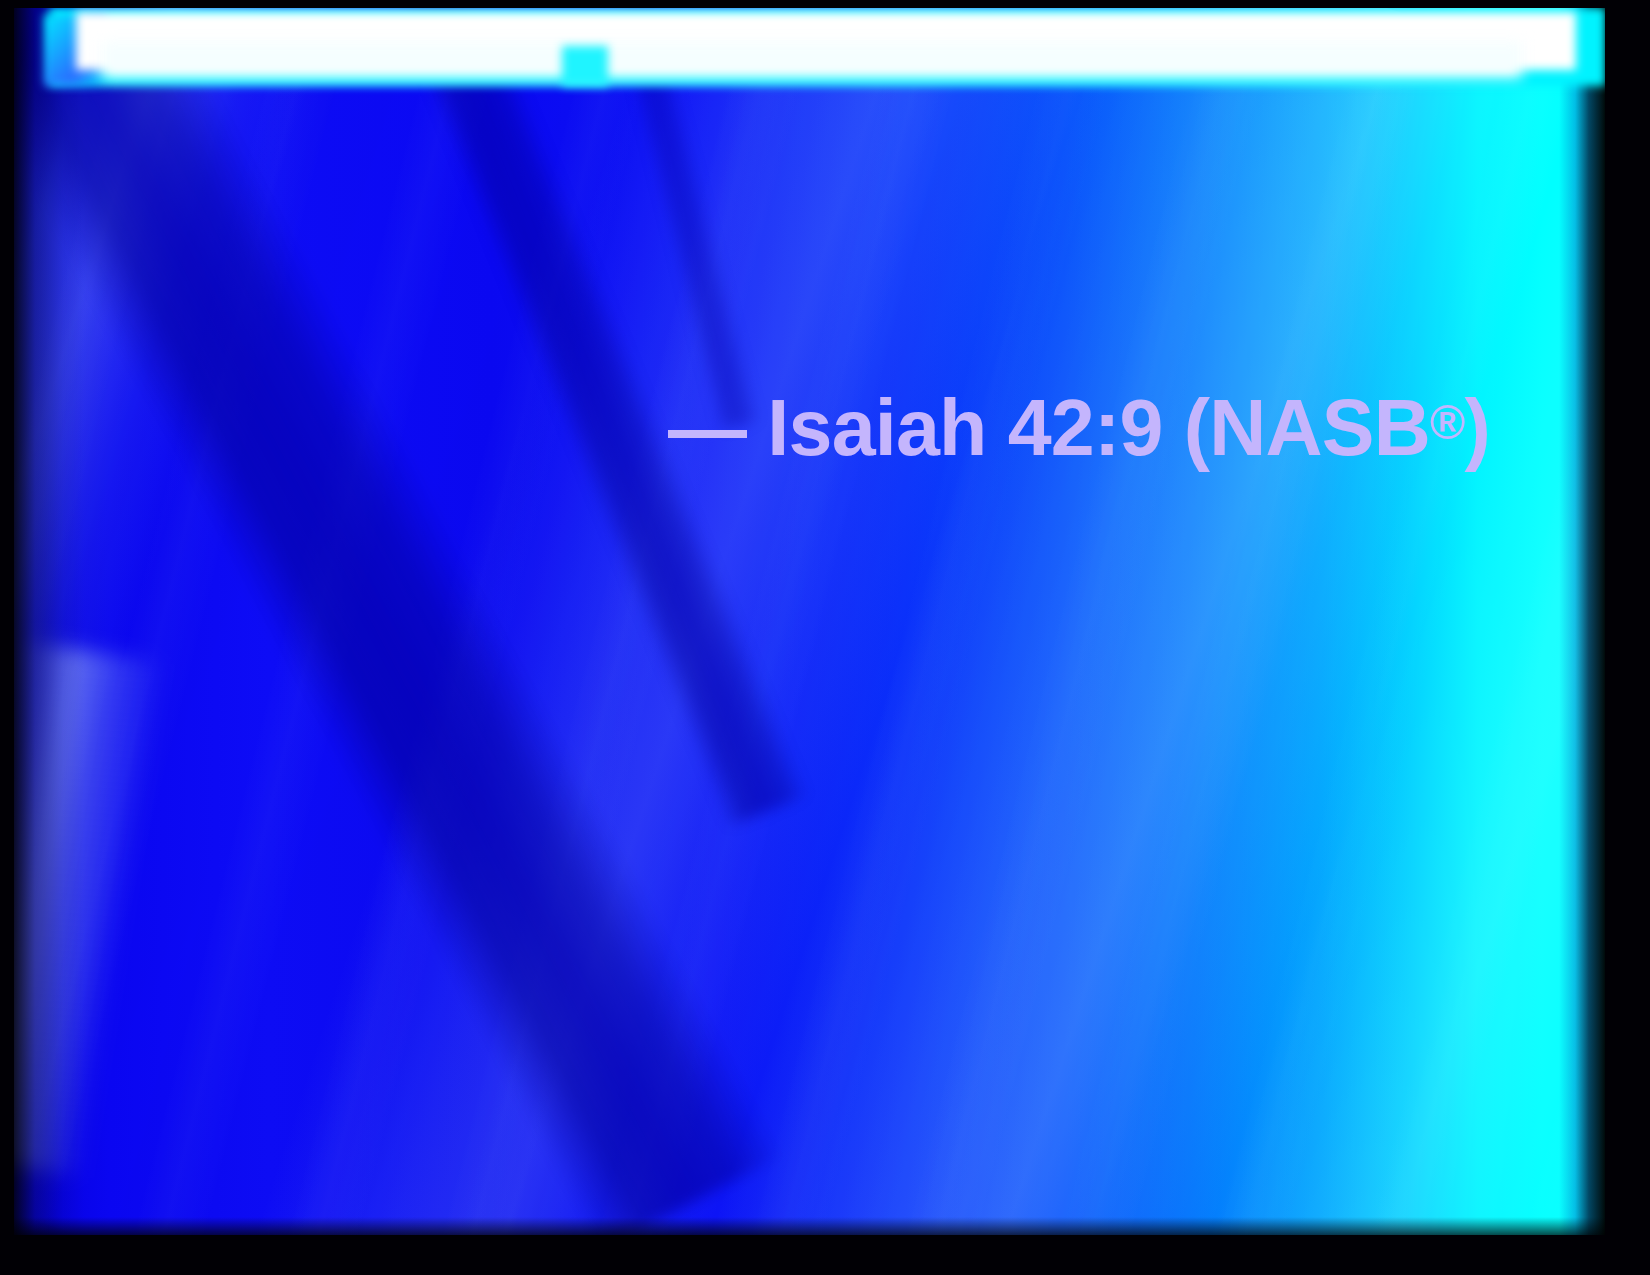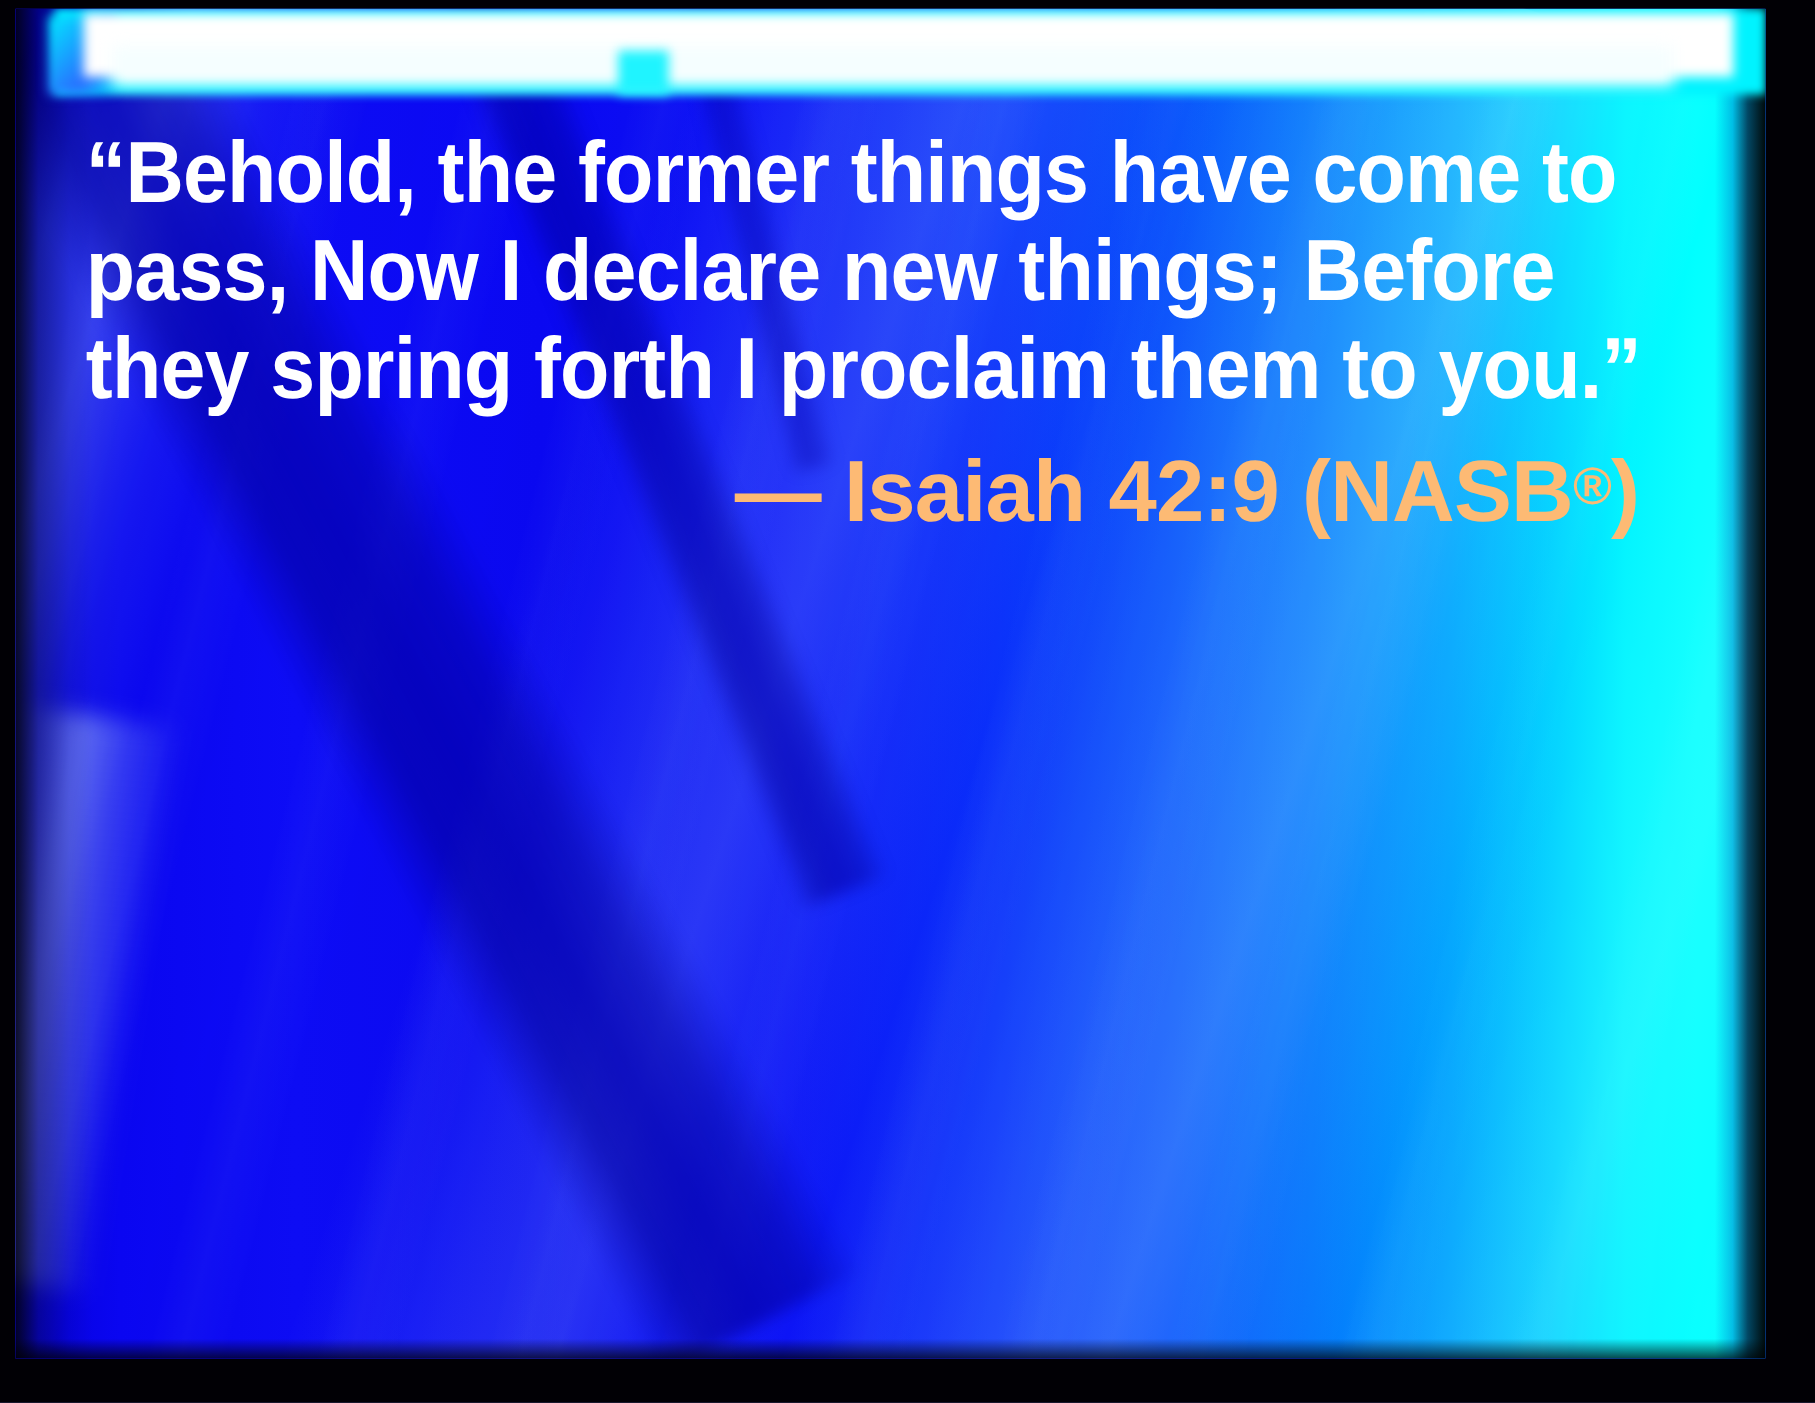--- a/index.html
+++ b/index.html
@@ -259,24 +259,24 @@
     font-size: 79px;
     line-height: 89px;
     letter-spacing: -0.8px;
     white-space: nowrap;
     transform: scaleX(0.93);
     transform-origin: left center;
   }
   #attribution {
     position: absolute;
     left: 78px;
-    top: 398px;
+    top: 378px;
     width: 1412px;
     text-align: right;
-    color: #fdba74;
+    color: #c4b5fd;
     font-family: "Liberation Sans", sans-serif;
     font-weight: bold;
     font-size: 79px;
     line-height: 89px;
     letter-spacing: -0.8px;
     white-space: nowrap;
   }
   #attribution .reg {
     font-size: 48px;
     vertical-align: 16px;
@@ -301,21 +301,16 @@
   </div>
 
   <div class="top-band-wrap">
     <div class="top-band-cyan"></div>
     <div class="top-band-leftwedge"></div>
     <div class="top-band-white"></div>
     <div class="top-band-white2"></div>
     <div class="top-band-notch"></div>
   </div>
 
-  <div id="quote-block">
-    <div class="quote-line">“Behold, the former things have come to</div>
-    <div class="quote-line">pass, Now I declare new things; Before</div>
-    <div class="quote-line">they spring forth I proclaim them to you.”</div>
-  </div>
 
   <div id="attribution"><span>— Isaiah 42:9 (NASB</span><span class="reg">®</span><span>)</span></div>
 
 </div>
 
 </body></html>

